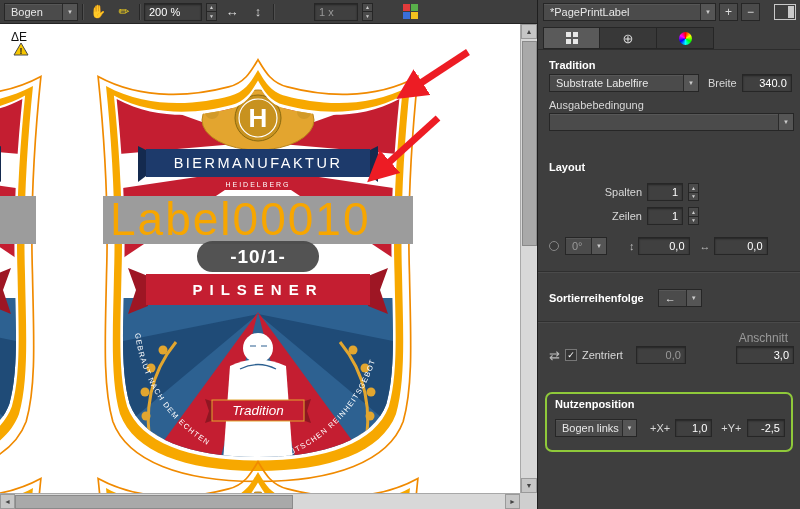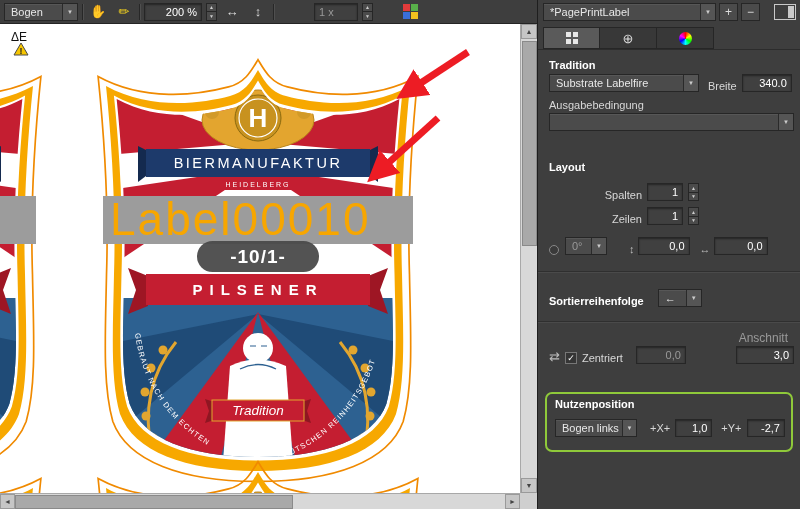--- a/index.html
+++ b/index.html
@@ -62,21 +62,21 @@
   .tab.active{background:#5a5a5a;}
   .grid-ico{display:grid;grid-template-columns:5px 5px;grid-template-rows:5px 5px;gap:2px;}
   .grid-ico b{background:#e8e8e8;}
   .cross-ico{font-size:13px;color:#ddd;font-style:normal;}
   .wheel-ico{width:13px;height:13px;border-radius:50%;
              background:conic-gradient(#f00,#ff0,#0f0,#0ff,#00f,#f0f,#f00);}
   .tabline{position:absolute;top:49px;left:0;width:263px;height:1px;background:#2c2c2c;}
 
   .title{position:absolute;left:11px;color:#fff;font-weight:bold;}
   .lbl{color:#d8d8d8;}
-  .prow{position:absolute;display:flex;align-items:flex-end;}
+  .prow{position:absolute;display:flex;align-items:center;}
   .psep{position:absolute;left:0;width:263px;height:1px;background:#2f2f2f;box-shadow:0 1px 0 #4a4a4a;}
   .radio{width:10px;height:10px;border-radius:50%;border:1px solid #888;background:#3a3a3a;box-sizing:border-box;}
   .cb{width:12px;height:12px;background:#353535;border:1px solid #777;color:#fff;font-size:9px;
       display:flex;align-items:center;justify-content:center;box-sizing:border-box;}
   .ico{font-style:normal;color:#bbb;font-size:11px;}
   .w26{width:26px}.w40{width:40px}.w42{width:42px}.w44{width:44px}.w48{width:48px}.w82{width:82px}.w150{width:150px}
   .nutzen{position:absolute;top:392px;left:7px;width:248px;height:60px;border:2px solid #8FC93A;
           border-radius:7px;box-sizing:border-box;}
   .nutzen .ntitle{position:absolute;top:4px;left:8px;color:#fff;font-weight:bold;}
   .nutzen .nrow{position:absolute;top:25px;left:8px;right:6px;display:flex;align-items:center;gap:5px;}
@@ -93,21 +93,21 @@
       <span class="arr">▼</span>
     </div>
     <div class="tsep"></div>
     <button class="tb-btn">
       <span>✋</span>
     </button>
     <button class="tb-btn" style="color:#f0d020">
       <span>✏</span>
     </button>
     <div class="tsep"></div>
-    <span class="num" style="width:48px;text-align:right">200 %</span>
+    <span class="num" style="width:48px;text-align:left">200 %</span>
     <span class="spin">
       <i>▲</i>
       <i>▼</i>
     </span>
     <button class="tb-btn">
       <span>↔</span>
     </button>
     <button class="tb-btn">
       <span>↕</span>
     </button>
@@ -395,18 +395,18 @@
     <div class="nutzen">
       <div class="ntitle">Nutzenposition</div>
       <div class="nrow">
         <div class="dd w82">
           <span class="txt">Bogen links</span>
           <span class="arr">▼</span>
         </div>
         <span class="lbl" style="margin-left:8px">+X+</span>
         <span class="num w42">1,0</span>
         <span class="lbl" style="margin-left:4px">+Y+</span>
-        <span class="num w44">-2,7</span>
+        <span class="num w44">-2,5</span>
       </div>
     </div>
 
   </div>
 </div>
 
 </body></html>

